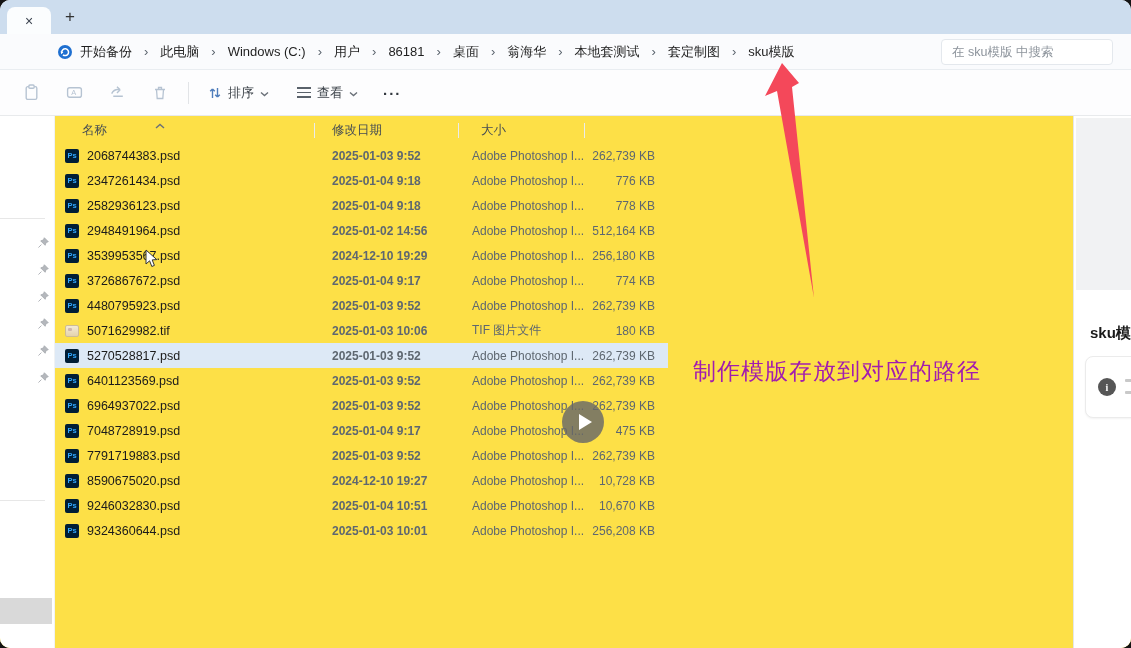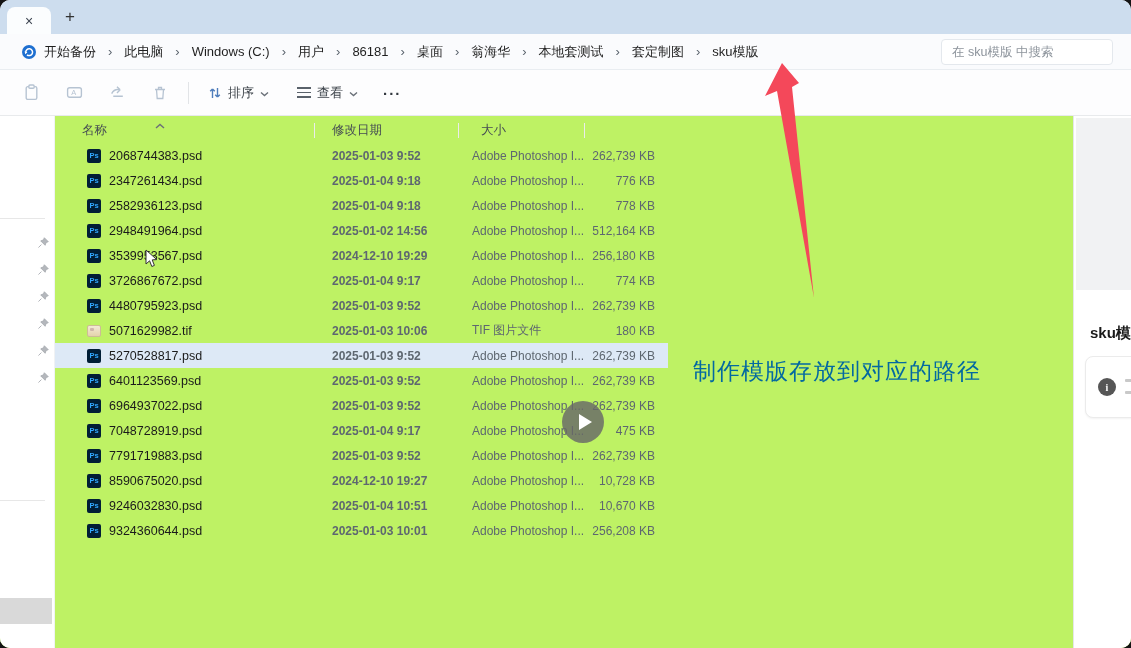--- a/index.html
+++ b/index.html
@@ -6,21 +6,21 @@
   html,body { width:1131px; height:648px; background:#141414; font-family:"Liberation Sans","DejaVu Sans",sans-serif; overflow:hidden; }
   #frame { position:relative; width:1131px; height:648px; background:#ffffff; border-radius:10px; overflow:hidden; }
 
   
   .tabbar { position:absolute; left:0; top:0; width:100%; height:34px; background:#cdddee; }
   .tab { position:absolute; left:7px; top:7px; width:44px; height:27px; background:#fbfdfe; border-radius:8px 8px 0 0; display:flex; align-items:center; justify-content:center; }
   .tab-close { font-size:14px; color:#3c4450; line-height:1; cursor:default; }
   .newtab { position:absolute; left:58px; top:5px; width:24px; height:24px; display:flex; align-items:center; justify-content:center; font-size:17px; color:#333; }
 
   
-  .crumbbar { position:absolute; left:0; top:34px; width:100%; height:36px; background:#fafbfd; border-bottom:1px solid #e9edf1; display:flex; align-items:center; }
+  .crumbbar { position:absolute; left:0; top:34px; width:100%; height:36px; background:#fafbfd; border-bottom:1px solid #e9edf1; display:flex; align-items:center;padding-left:36px; }
   .crumbs { display:flex; align-items:center; padding-left:14px; font-size:13px; color:#1f1f1f; white-space:nowrap; }
   .crumb { padding:4px 7px; border-radius:4px; }
   .crumb-root { display:flex; align-items:center; gap:7px; padding:4px 7px; }
   .chev { color:#5a636d; font-size:13px; padding:0 5px; }
   .searchbox { position:absolute; right:18px; top:5px; width:172px; height:26px; background:#ffffff; border:1px solid #e4e8ed; border-radius:4px; }
   .searchbox input { width:100%; height:100%; border:none; outline:none; background:transparent; font-size:12.5px; color:#444; padding:0 10px; font-family:inherit; }
   .searchbox input::placeholder { color:#8d949c; }
 
   
   .toolbar { position:absolute; left:0; top:70px; width:100%; height:46px; background:#fdfdfe; border-bottom:1px solid #e8eaec; display:flex; align-items:center; padding-left:14px; }
@@ -28,21 +28,21 @@
   .tool svg { stroke:#b6c3d2; fill:none; stroke-width:1.3; }
   .tdiv { width:1px; height:22px; background:#e2e4e7; margin:0 10px 0 2px; }
   .tool-text { display:flex; align-items:center; gap:6px; padding:6px 9px; border-radius:4px; font-size:13px; color:#3e444b; margin-right:10px; }
   .tool-text svg { stroke:#4f7dbb; fill:none; stroke-width:1.4; }
   .viewlines { display:inline-flex; flex-direction:column; gap:3px; }
   .viewlines i { display:block; width:14px; height:1.6px; background:#5a626b; }
   .chev-dn svg { stroke:#6a7078; }
   .more { font-size:15px; font-weight:bold; color:#33383f; letter-spacing:2px; padding:0 10px 6px 6px; }
 
   
-  .content { position:absolute; left:0; top:116px; width:100%; height:532px; background:#bef264; display:flex; }
+  .content { position:absolute; left:0; top:116px; width:100%; height:532px; background:#fde047; display:flex; }
 
   
   .sidebar { position:relative; width:55px; height:100%; border-right:1px solid #f0f2f4; background:#fff; }
   .side-line { position:absolute; left:0; width:45px; height:1px; background:#e7e7e7; }
   .pins { position:absolute; left:36px; top:120px; display:flex; flex-direction:column; gap:13px; }
   .pin { width:14px; height:14px; opacity:.75; }
   .pin svg { stroke:#8a8f96; fill:#9ba0a6; stroke-width:1; }
   .side-sel { position:absolute; left:0; top:482px; width:52px; height:26px; background:#d9d9d9; }
 
   
@@ -58,21 +58,21 @@
   .sortcaret svg { stroke:#6b7077; fill:none; stroke-width:1.4; }
 
   .rows {}
   .row { display:grid; grid-template-columns:260px 144px 126px 80px; height:25px; align-items:center; }
   .row.selected { background:#dde9f6; }
   .c-name { display:flex; align-items:center; gap:8px; padding-left:10px; font-size:12.5px; color:#1b1b1b; overflow:hidden; white-space:nowrap; }
   .c-date, .c-type { font-size:12px; color:#5e6770; white-space:nowrap; overflow:hidden; }
   .c-date { padding-left:17px;font-weight:bold; }
   .c-type { padding-left:13px; }
   .c-size { font-size:12px; color:#5e6770; text-align:right; padding-right:10px; white-space:nowrap; }
-  .f-icon { width:14px; height:14px; flex:0 0 14px; border-radius:2px; display:flex; align-items:center; justify-content:center;margin-left:22px; }
+  .f-icon { width:14px; height:14px; flex:0 0 14px; border-radius:2px; display:flex; align-items:center; justify-content:center; }
   .f-icon.psd { background:#001e36; color:#31a8ff; font-size:7.5px; font-weight:bold; }
   .f-icon.tif { background:linear-gradient(#f3ead6,#e4d3ac); border:1px solid #cdbc96; height:12px; position:relative; }
   .f-icon.tif::after { content:''; position:absolute; left:2px; top:2px; width:4px; height:3px; background:#b99; border-radius:1px; opacity:.6; }
 
   
   .rpanel { position:absolute; left:1073px; top:116px; width:58px; height:532px; background:#fff; border-left:1px solid #e4e6e8; overflow:hidden; }
   .rp-gray { position:absolute; left:2px; top:2px; width:56px; height:172px; background:#f1f2f3; }
   .rp-title { position:absolute; left:16px; top:208px; font-size:15px; font-weight:bold; color:#1a1a1a; white-space:nowrap; }
   .rp-card { position:absolute; left:11px; top:240px; width:70px; height:62px; background:#fff; border:1px solid #ebebeb; border-radius:8px; box-shadow:0 1px 2px rgba(0,0,0,.05); }
   .rp-info { position:absolute; left:12px; top:21px; width:18px; height:18px; border-radius:50%; background:#565656; color:#fff; font-size:10px; font-weight:bold; display:flex; align-items:center; justify-content:center; font-family:"Liberation Serif",serif; }
@@ -428,20 +428,20 @@
 
   <div class="overlay">
     <div class="playbtn">
       <div class="tri"></div>
     </div>
 
     <svg width="1131" height="648" style="position:absolute;left:0;top:0">
       <polygon id="arrow-poly" points="782,63 765,96 777,91 814,298 792,87 799,83" fill="#f4485a"></polygon>
     </svg>
 
-    <div class="red-note" style="color: #0369a1;">制作模版存放到对应的路径</div>
+    <div class="red-note" style="color: #a21caf;">制作模版存放到对应的路径</div>
 
     <svg class="cursor" width="14" height="20" viewBox="0 0 14 20">
       <path d="M1 1 L1 15 L4.6 11.8 L6.8 17.5 L9.4 16.4 L7.2 10.9 L11.8 10.6 Z" fill="#fff" stroke="#333" stroke-width="1"></path>
     </svg>
   </div>
 
 </div>
 
 </body></html>

